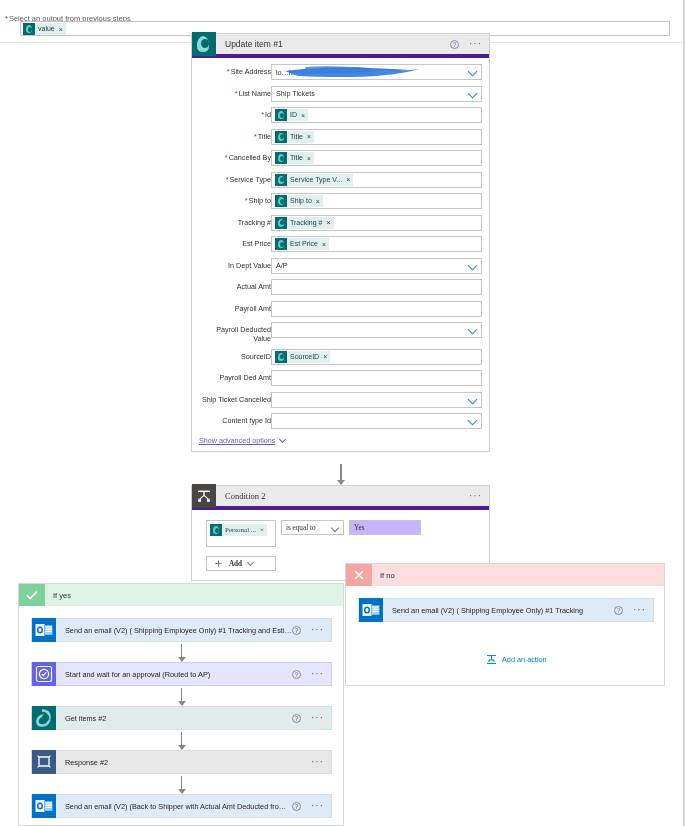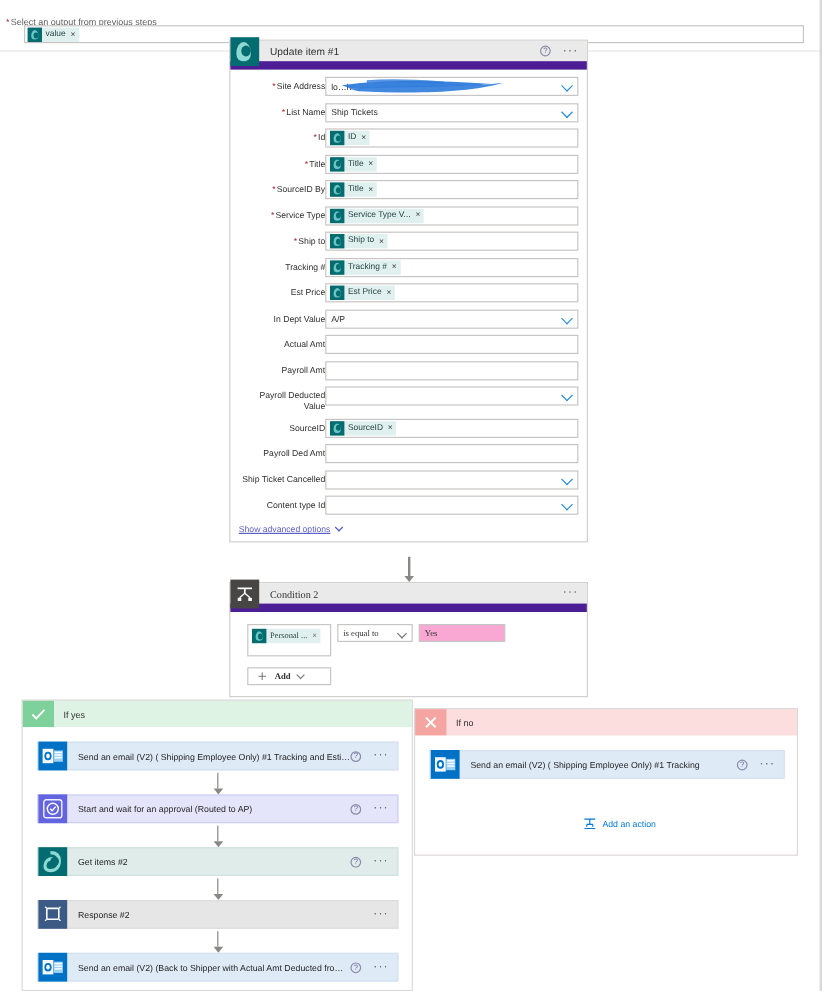--- a/index.html
+++ b/index.html
@@ -45,21 +45,21 @@
   }
   .chip .ctext { font-size:7px; line-height:12px; }
   .chip .cx { margin-left:4px; font-size:7px; color:#3c3c3c; cursor:pointer; }
 
   
   .card {
     position:absolute; background:#fff; border:1px solid #d2d0ce;
   }
   .card-head {
     height:24px; background:#eaeaea; display:flex; align-items:center;
-    border-bottom:7px solid #4c1d95;
+    border-bottom:4px solid #4c1d95;
   }
   .card-head .badge {
     width:24px; height:24px; flex:0 0 24px; position:relative; overflow:hidden;
   }
   .badge.sp { background:#036c70; }
   .badge.sp:before{
     content:""; position:absolute; left:5px; top:4px; width:12px; height:16px;
     border-radius:55% 55% 50% 50% / 62% 62% 38% 38%;
     background:#8fd9d4;
   }
@@ -117,21 +117,21 @@
   .cond-left {
     width:70px; height:27px; border:1px solid #c8c6c4; background:#fff;
     display:flex; align-items:flex-start; padding:3px;
   }
   .cond-op {
     width:63px; height:15px; border:1px solid #c8c6c4; background:#fff; margin-left:5px;
     position:relative; display:flex; align-items:center; padding-left:4px; font-size:7.2px;
   }
   .cond-op .chv2{position:absolute;right:5px;top:4px;width:6px;height:6px;border-right:1.2px solid #797775;border-bottom:1.2px solid #797775;transform:rotate(45deg);}
   .cond-val {
-    width:72px; height:15px; border:1px solid #c8c6c4; background:#f9a8d4; margin-left:5px;
+    width:72px; height:15px; border:1px solid #c8c6c4; background:#c4b5fd; margin-left:5px;
     display:flex; align-items:center; padding-left:4px; font-size:7.2px;
   }
   .addbtn {
     margin-top:9px; width:70px; height:15px; border:1px solid #c8c6c4; background:#fff;
     display:flex; align-items:center; justify-content:center; font-size:7.2px; font-weight:bold;
     position:relative;
   }
   .addbtn .plus { position:absolute; left:8px; top:3px; width:7px; height:7px; }
   .addbtn .chv3{width:5px;height:5px;border-right:1.2px solid #797775;border-bottom:1.2px solid #797775;transform:rotate(45deg);margin-left:6px;margin-bottom:2px;}
 
@@ -241,21 +241,21 @@
           <div class="finput token">
             <span class="chip">
               <span class="cicon"></span>
               <span class="ctext">Title</span>
               <span class="cx">×</span>
             </span>
           </div>
         </div>
       </div>
       <div class="frow">
-        <div class="flabel"><span class="req">*</span><span>SourceID By</span></div>
+        <div class="flabel"><span class="req">*</span><span>Cancelled By</span></div>
         <div class="fctl">
           <div class="finput token">
             <span class="chip">
               <span class="cicon"></span>
               <span class="ctext">Title</span>
               <span class="cx">×</span>
             </span>
           </div>
         </div>
       </div>
@@ -523,21 +523,21 @@
           </svg></span>
         <span class="atext">Send an email (V2) (Back to Shipper with Actual Amt Deducted from Pay...</span>
         <span class="aright">
           <span class="qmark">?</span>
           <span class="ellipsis">···</span>
         </span>
       </div>
     </div>
 </div>
 
-<div class="pane no" style="left:345px; top:590px; width:320px; height:123px;">
+<div class="pane no" style="left:345px; top:563px; width:320px; height:123px;">
   <div class="pane-head">
     <span class="mark">
       <svg viewBox="0 0 26 22" width="26" height="22">
           <path d="M9 7 L17 15 M17 7 L9 15" stroke="#fff" stroke-width="1.6" fill="none"></path>
         </svg>
     </span>
     <span class="lbl">If no</span>
   </div>
   <div class="pane-body" id="no-body">
       <div class="action a-outlook" style="left: 12px; top: 12px; width: 296px;">

